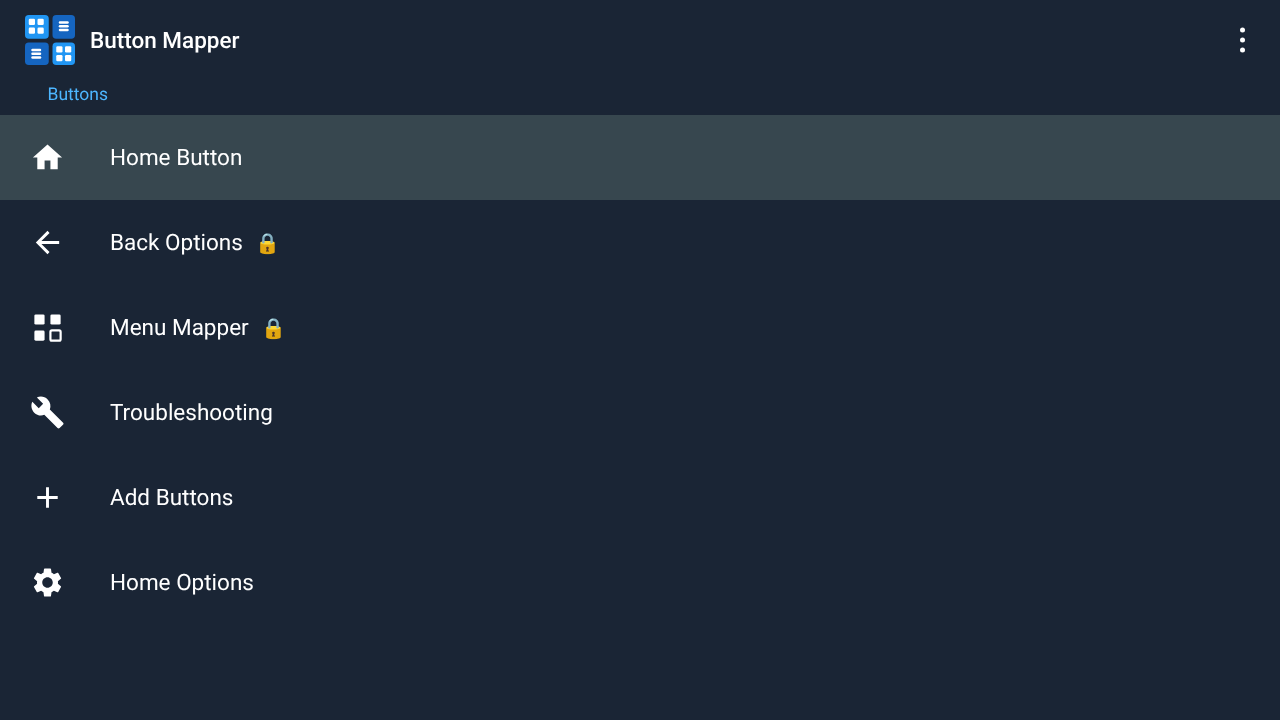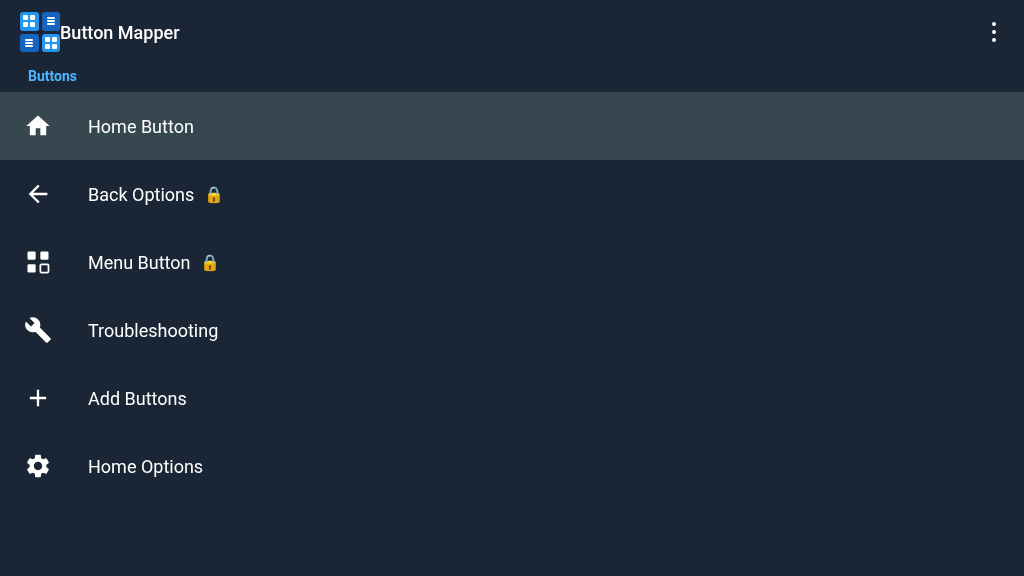--- a/index.html
+++ b/index.html
@@ -18,20 +18,21 @@
       display: flex;
       align-items: center;
       justify-content: space-between;
       padding: 12px 20px;
       height: 64px;
     }
 
     .header-left {
       display: flex;
       align-items: center;
+      gap: 12px;
       text-align: right;
     }
 
     .app-icon {
       width: 40px;
       height: 40px;
       display: grid;
       grid-template-columns: 1fr 1fr;
       gap: 3px;
     }
@@ -58,23 +59,23 @@
 
     .more-vert-dot {
       width: 4px;
       height: 4px;
       background: #ffffff;
       border-radius: 50%;
     }
 
     
     .section-label {
-      padding: 4px 20px 8px 28px;
+      padding: 4px 20px 8px 38px;
       font-size: 14px;
-      font-weight: 700;
+      font-weight: 400;
       color: #4db6ff;
     }
 
     
     .menu-list {
       list-style: none;
     }
 
     .menu-item {
       display: flex;
@@ -196,21 +197,21 @@
   <li class="menu-item">
     <div class="menu-icon">
       <svg viewBox="0 0 24 24" xmlns="http://www.w3.org/2000/svg">
         <rect x="3" y="3" width="7" height="7" rx="1" fill="white"></rect>
         <rect x="14" y="3" width="7" height="7" rx="1" fill="white"></rect>
         <rect x="3" y="14" width="7" height="7" rx="1" fill="white"></rect>
         <rect x="14" y="14" width="7" height="7" rx="1" fill="none" stroke="white" stroke-width="1.5"></rect>
       </svg>
     </div>
     <span class="menu-label">
-      <span>Menu Button</span>
+      <span>Menu Mapper</span>
       <span class="lock-icon">🔒</span>
     </span>
   </li>
 
 
   <li class="menu-item">
     <div class="menu-icon">
       <svg viewBox="0 0 24 24" xmlns="http://www.w3.org/2000/svg">
         <path d="M22.7 19l-9.1-9.1c.9-2.3.4-5-1.5-6.9-2-2-5-2.4-7.4-1.3L9 6 6 9 1.6 4.7C.4 7.1.9 10.1 2.9 12.1c1.9 1.9 4.6 2.4 6.9 1.5l9.1 9.1c.4.4 1 .4 1.4 0l2.3-2.3c.5-.4.5-1.1.1-1.4z"></path>
       </svg>

